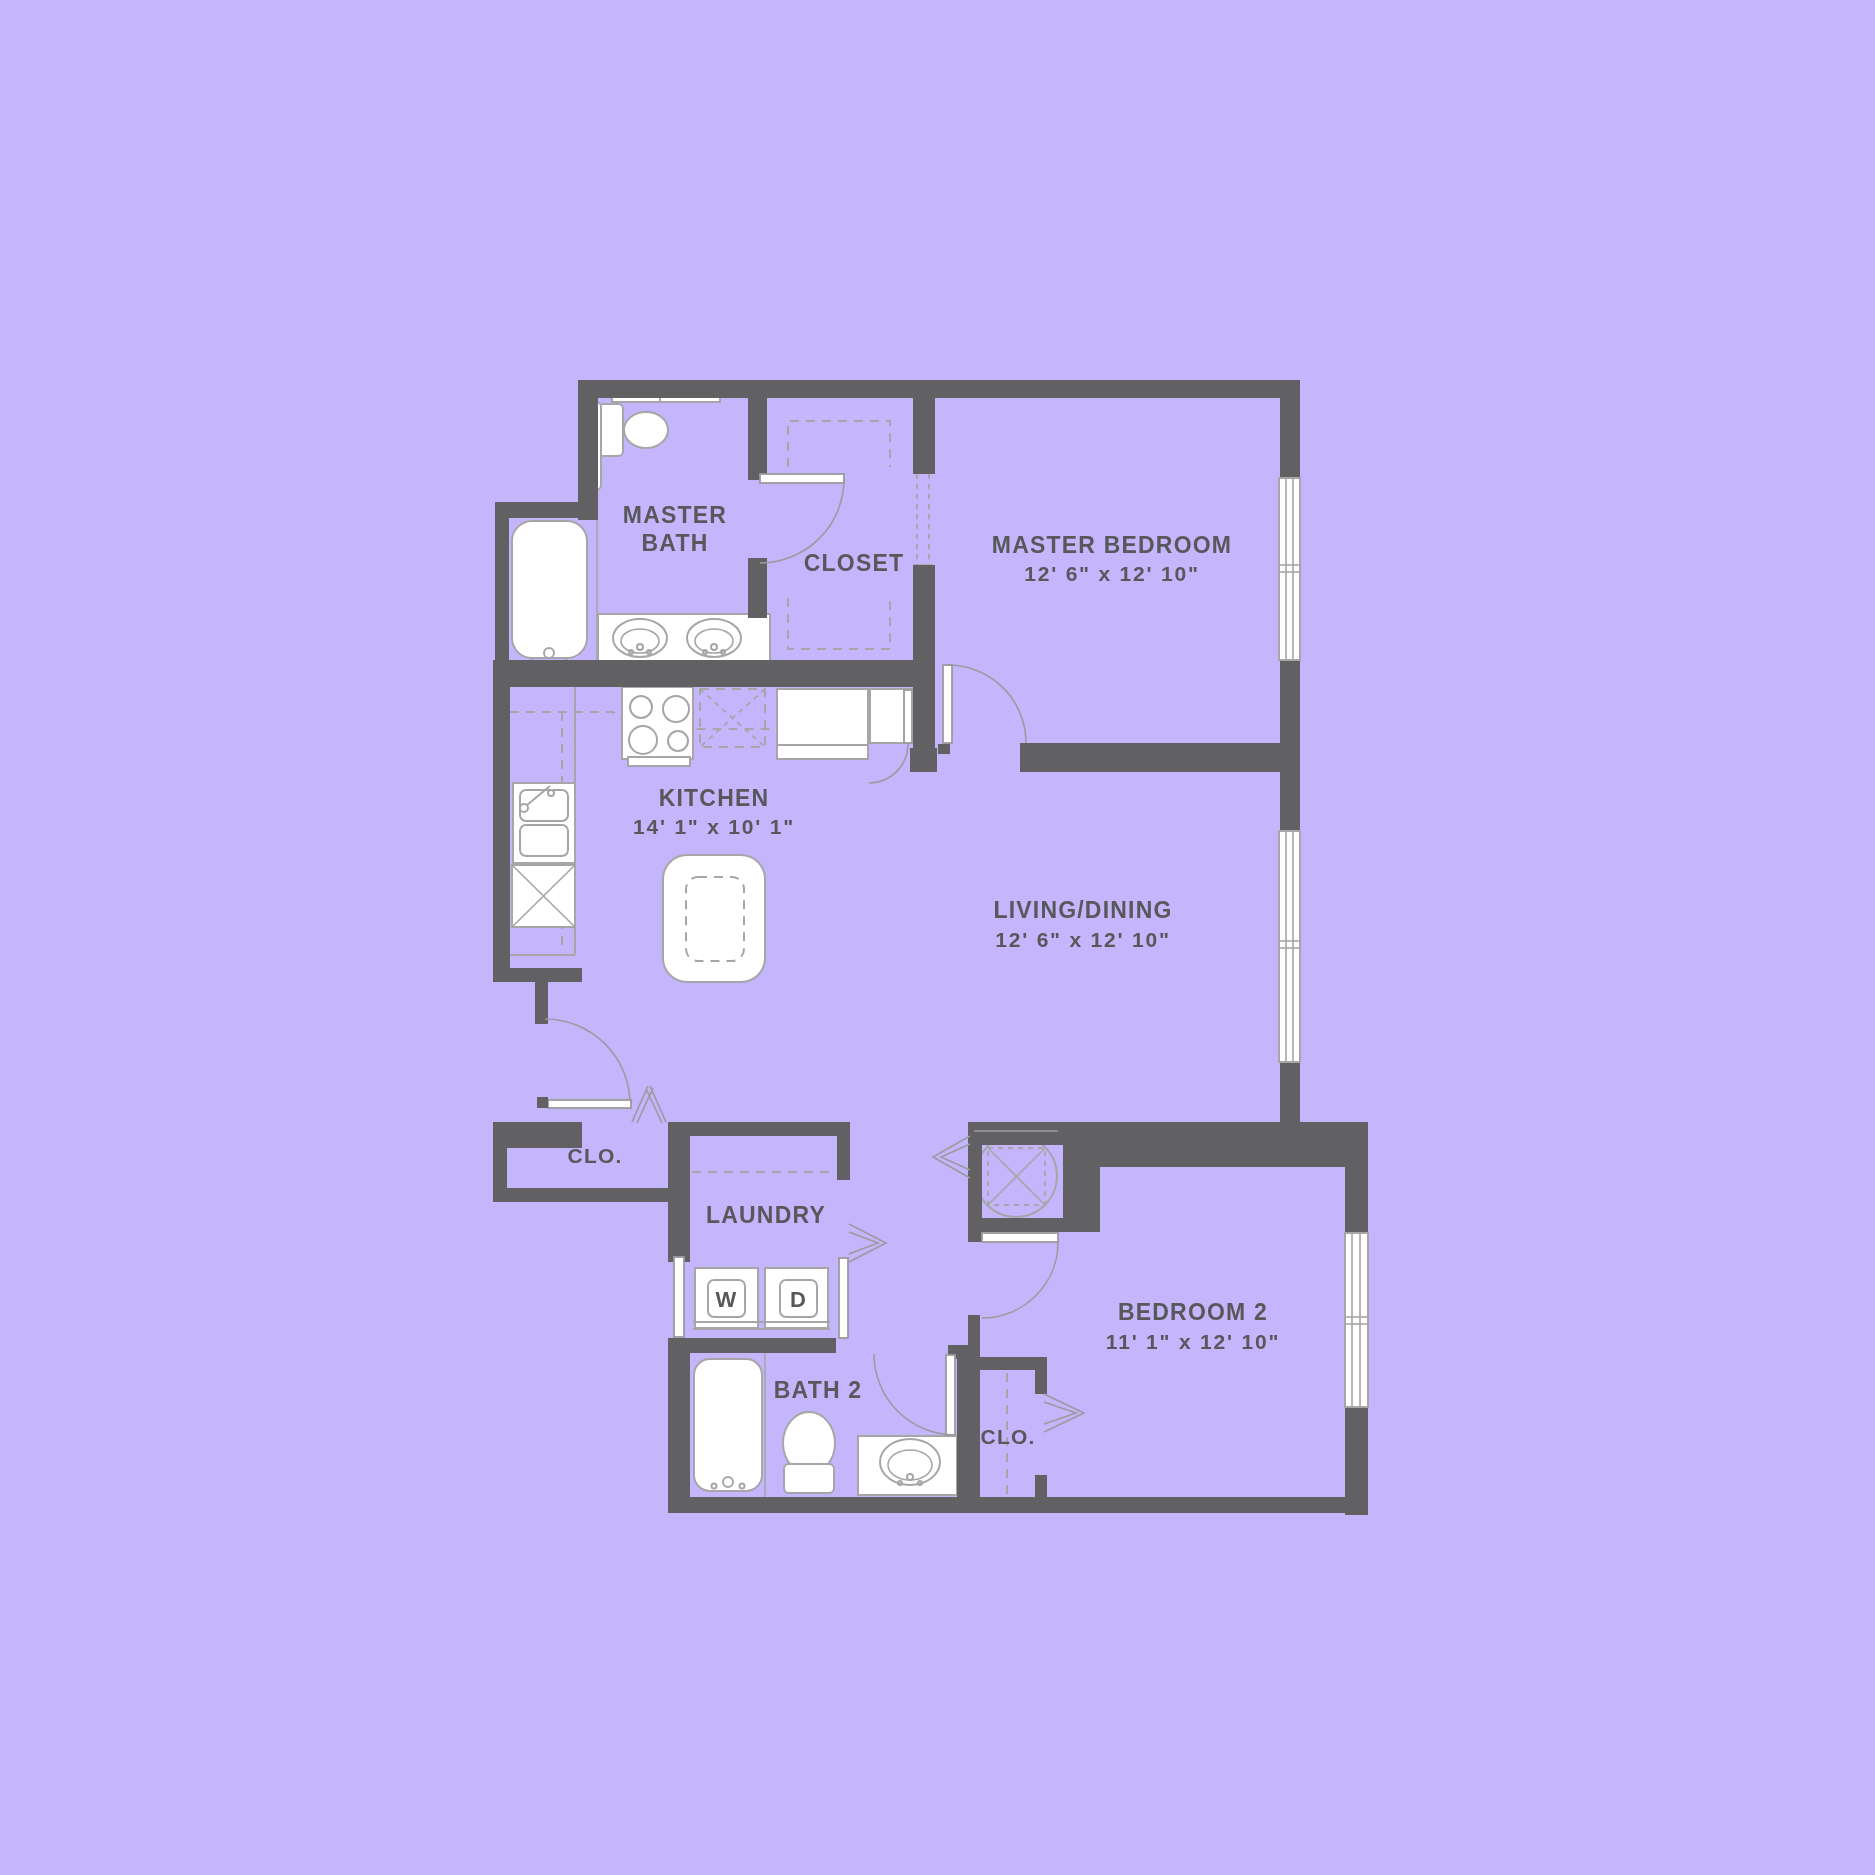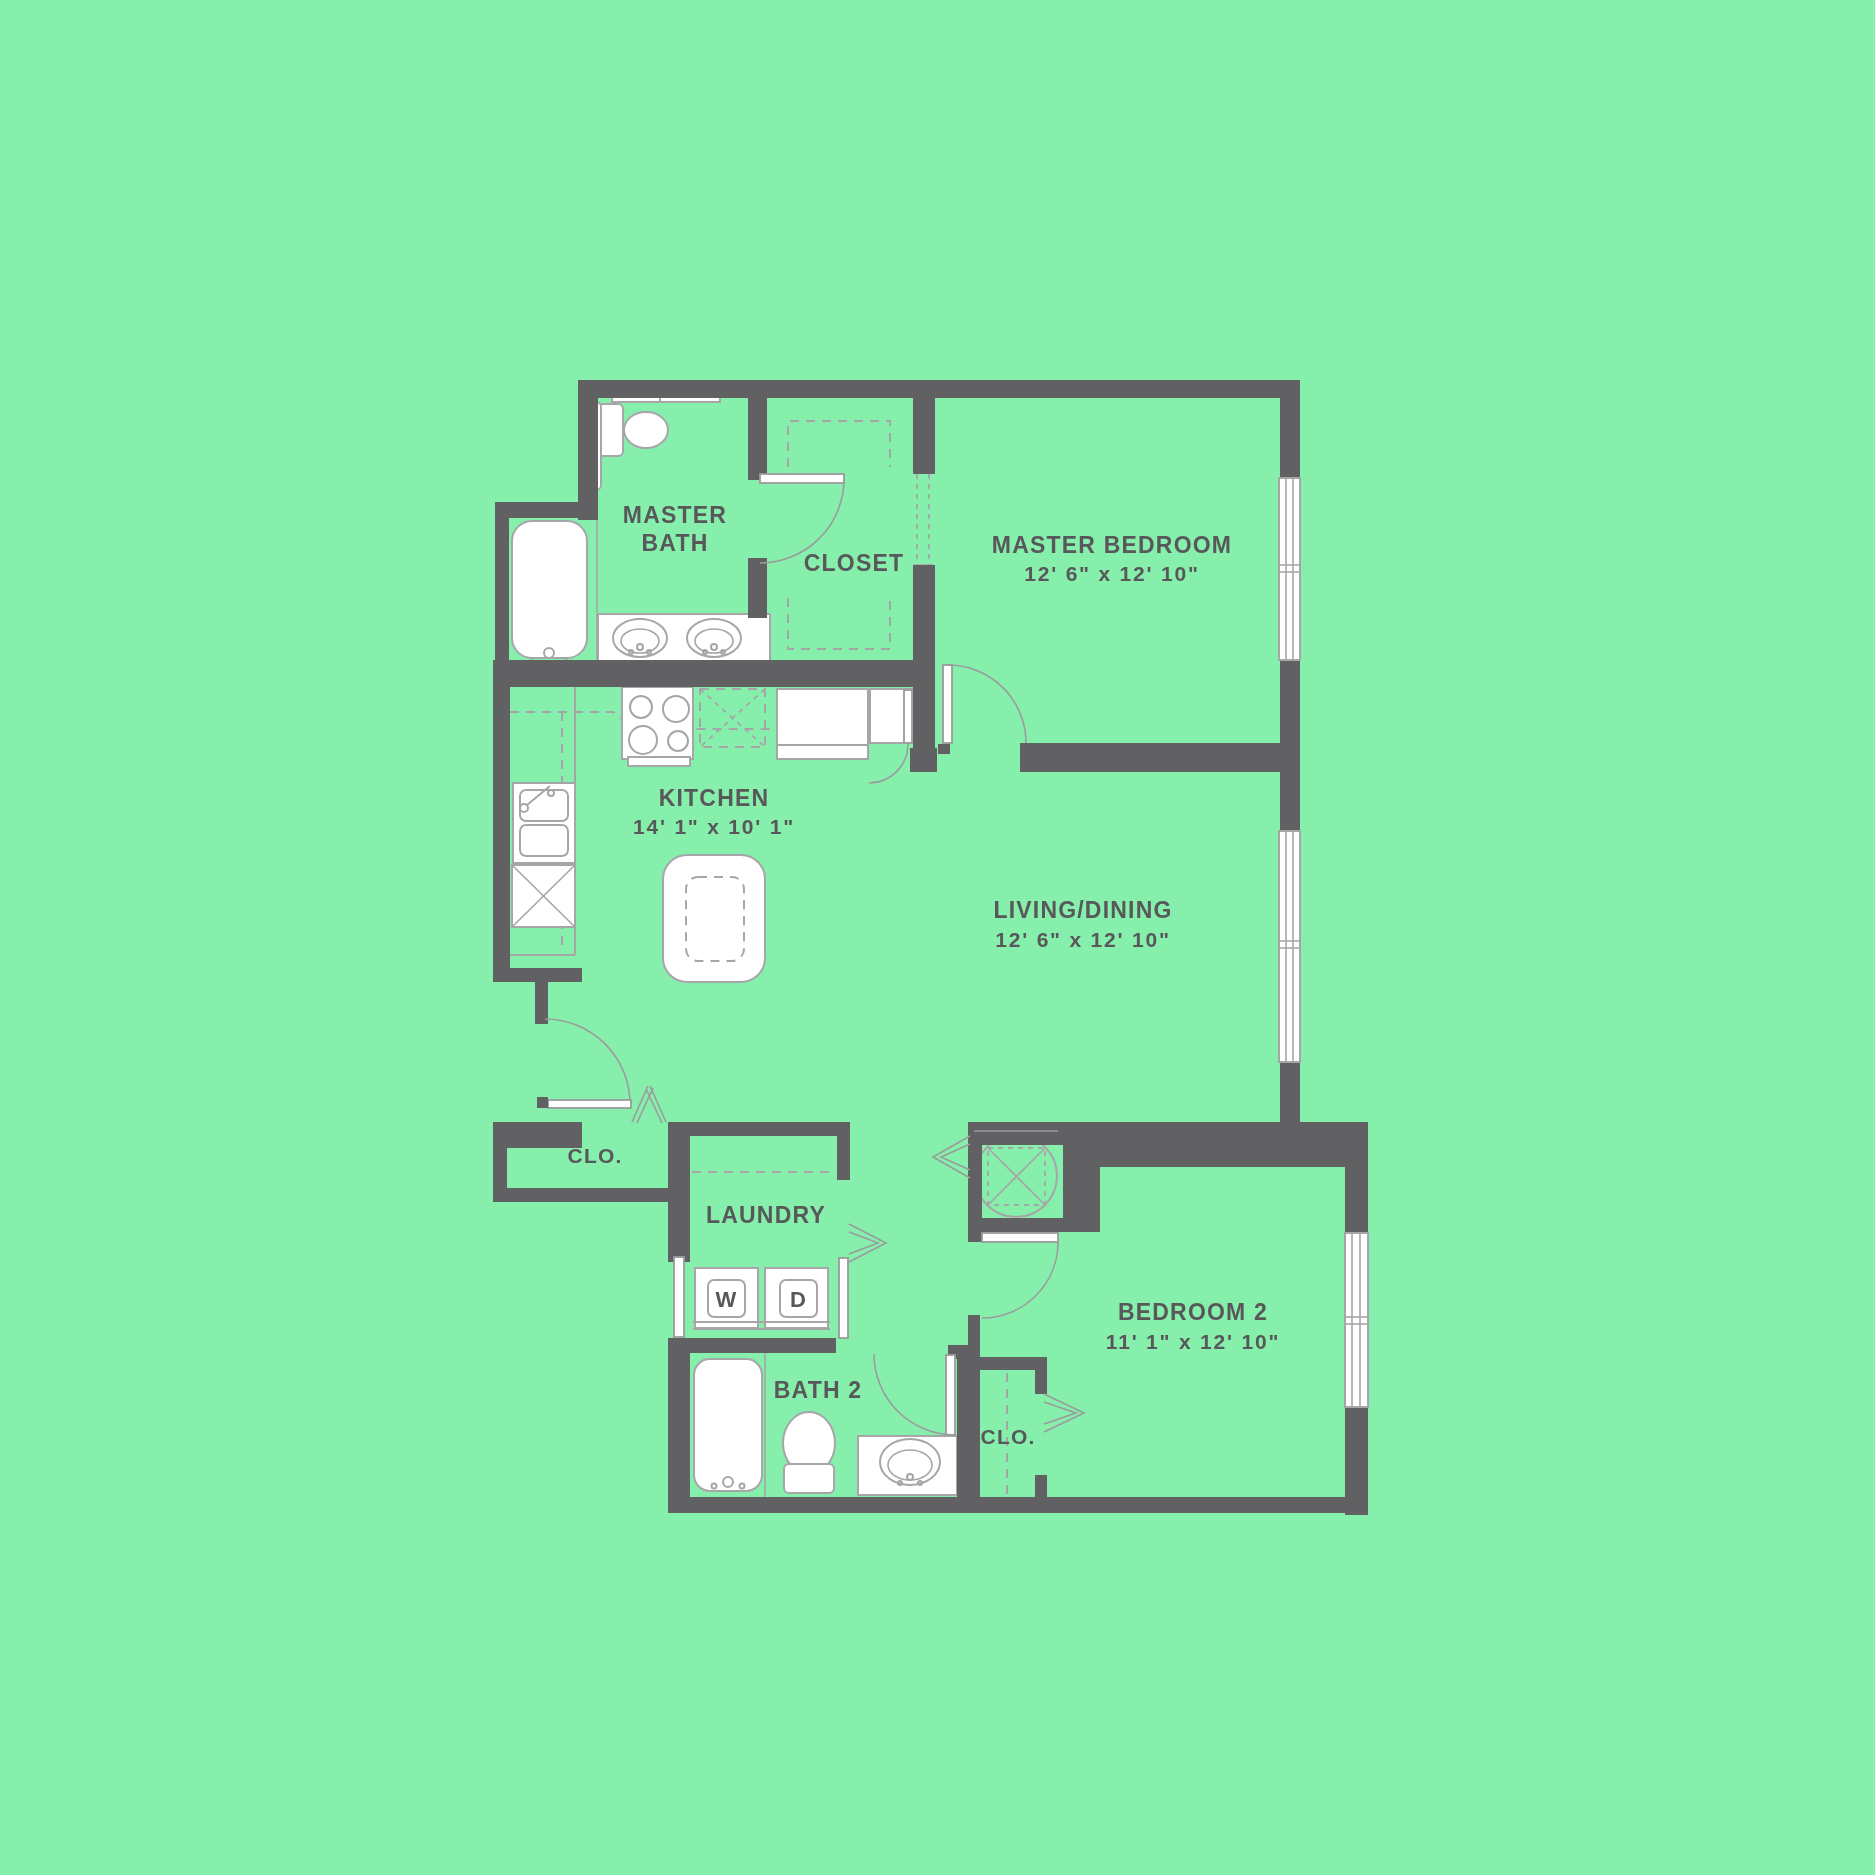--- a/index.html
+++ b/index.html
@@ -1,17 +1,17 @@
 <!DOCTYPE html>
 <html><head>
 <meta charset="utf-8">
 <style>
   html,body{margin:0;padding:0;background:#ffffff;}
   body{width:1875px;height:1875px;position:relative;font-family:"Liberation Sans",sans-serif;}
-  .plan-wrap{position:absolute;inset:0;background:#86efac;}
+  .plan-wrap{position:absolute;inset:0;background:#c4b5fd;}
   svg{position:absolute;left:0;top:0;}
   .wall{fill:#616163;stroke:none;}
   .fx{fill:none;stroke:#a6a6a8;stroke-width:2;}
   .fxw{fill:#ffffff;stroke:#a6a6a8;stroke-width:2;}
   .thin{fill:none;stroke:#a6a6a8;stroke-width:1.6;}
   .dash{fill:none;stroke:#a6a6a8;stroke-width:2;stroke-dasharray:9 7;}
   .dash2{fill:none;stroke:#a6a6a8;stroke-width:1.8;stroke-dasharray:5 5;}
   .leaf{fill:#ffffff;stroke:#9b9b9d;stroke-width:1.8;}
   .arc{fill:none;stroke:#9b9b9d;stroke-width:1.6;}
   .hinge{fill:#616163;}

